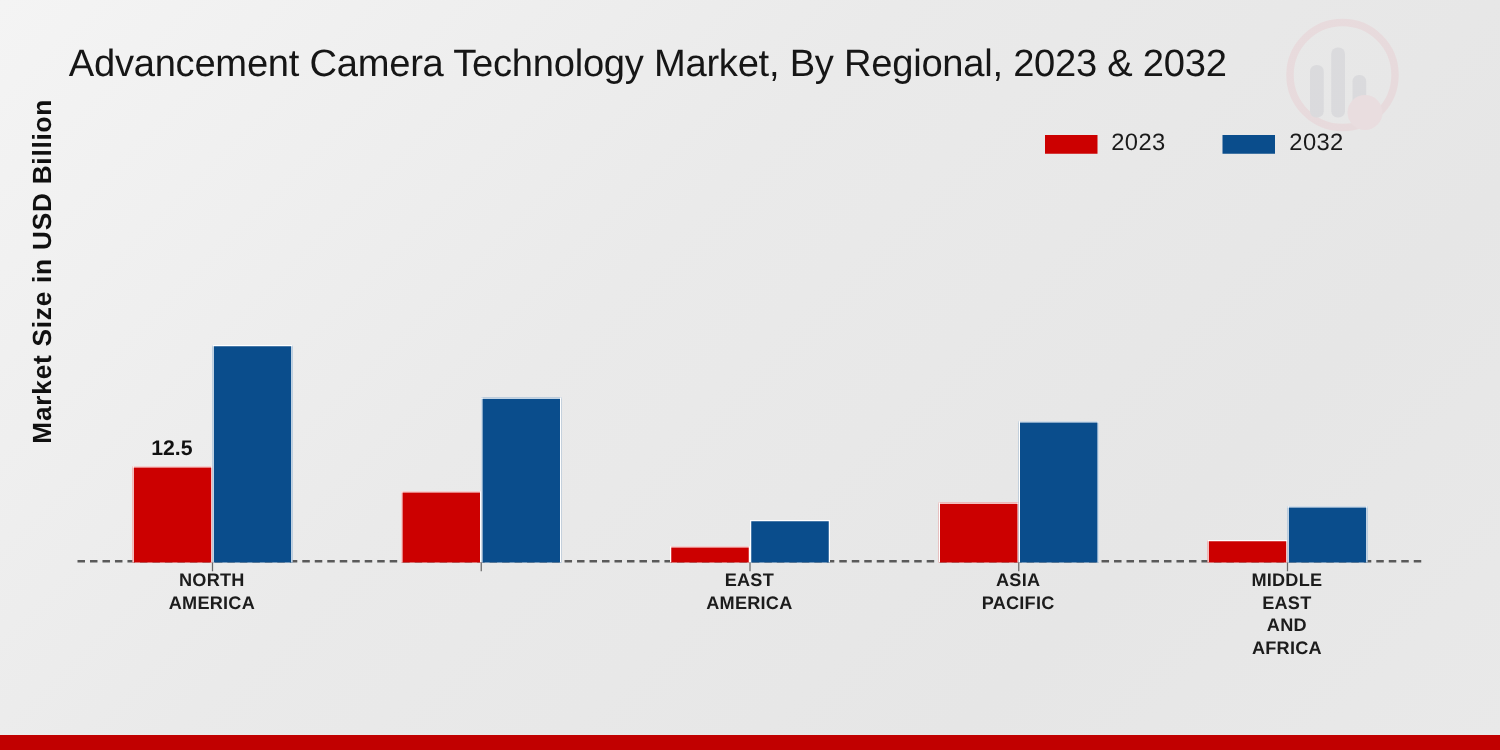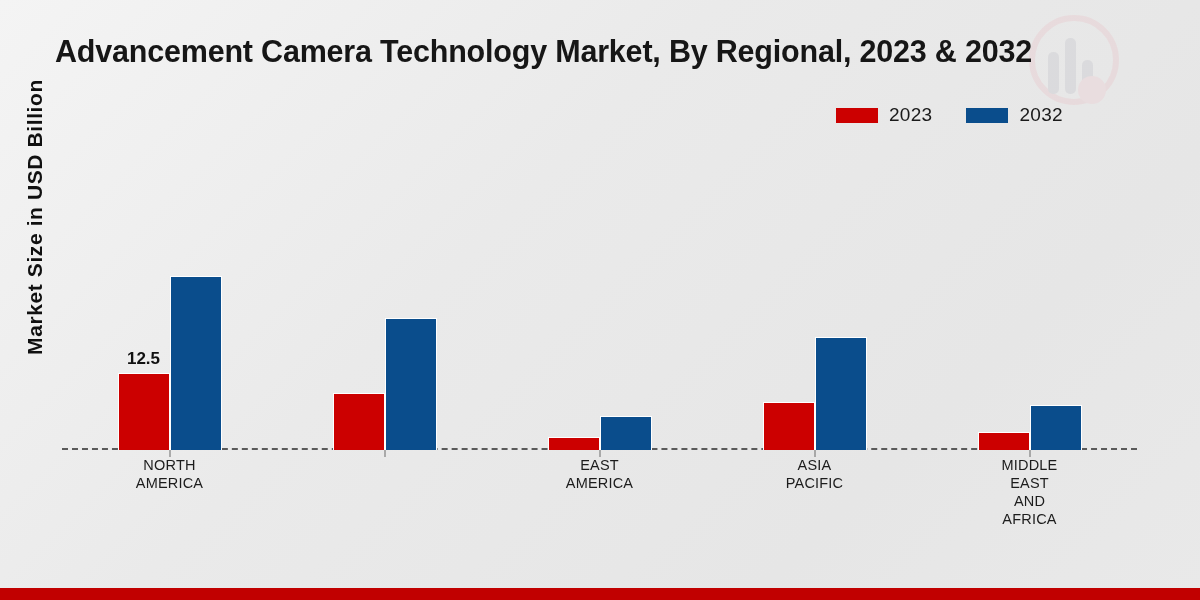--- a/index.html
+++ b/index.html
@@ -22,34 +22,34 @@
     opacity: 0.40;
     pointer-events: none;
   }
 
   
   #chart-title {
     position: absolute;
     left: 55px; top: 34px;
     width: 1100px;
     font-size: 30.5px;
-    font-weight: 700;
+    font-weight: 400;
     letter-spacing: -0.2px;
     color: #161616;
     font-family: "Liberation Sans", sans-serif;
     white-space: nowrap;
   }
 
   
   #legend {
     position: absolute;
     left: 836px; top: 104px;
     display: flex;
     align-items: center;
-    gap: 34px;
+    gap: 46px;
     justify-content: space-between;
   }
   .legend-item { display: flex; align-items: center; gap: 11px; }
   .legend-swatch { width: 42px; height: 15px; display: block; }
   .legend-label {
     font-size: 19px;
     color: #1a1a1a;
     font-family: "Liberation Sans", sans-serif;
     letter-spacing: 0.3px;
   }
@@ -90,21 +90,21 @@
   .bars {
     position: absolute;
     bottom: 0; left: 0;
     width: 100%; height: 100%;
     display: flex;
     justify-content: center;
     align-items: flex-end;
     gap: 0px;
   }
   .bar {
-    width: 52px;
+    width: 64px;
     position: relative;
     border: 1px solid #ffffff;
     border-bottom: none;
   }
   .bar.red  { background: #CC0000; }
   .bar.blue { background: #0A4D8C; }
   .bar-value {
     position: absolute;
     left: 50%;
     transform: translateX(-50%);
@@ -129,20 +129,21 @@
     left: 50%;
     transform: translateX(-50%);
     width: 180px;
     text-align: center;
     font-size: 14.5px;
     line-height: 18px;
     color: #1c1c1c;
     font-family: "Liberation Sans", sans-serif;
     letter-spacing: 0.2px;
     white-space: pre-line;
+    font-weight: bold;
   }
 
   
   #footer-bar {
     position: absolute;
     left: 0; bottom: 0;
     width: 1200px; height: 12px;
     background: #C10000;
   }
 </style>

